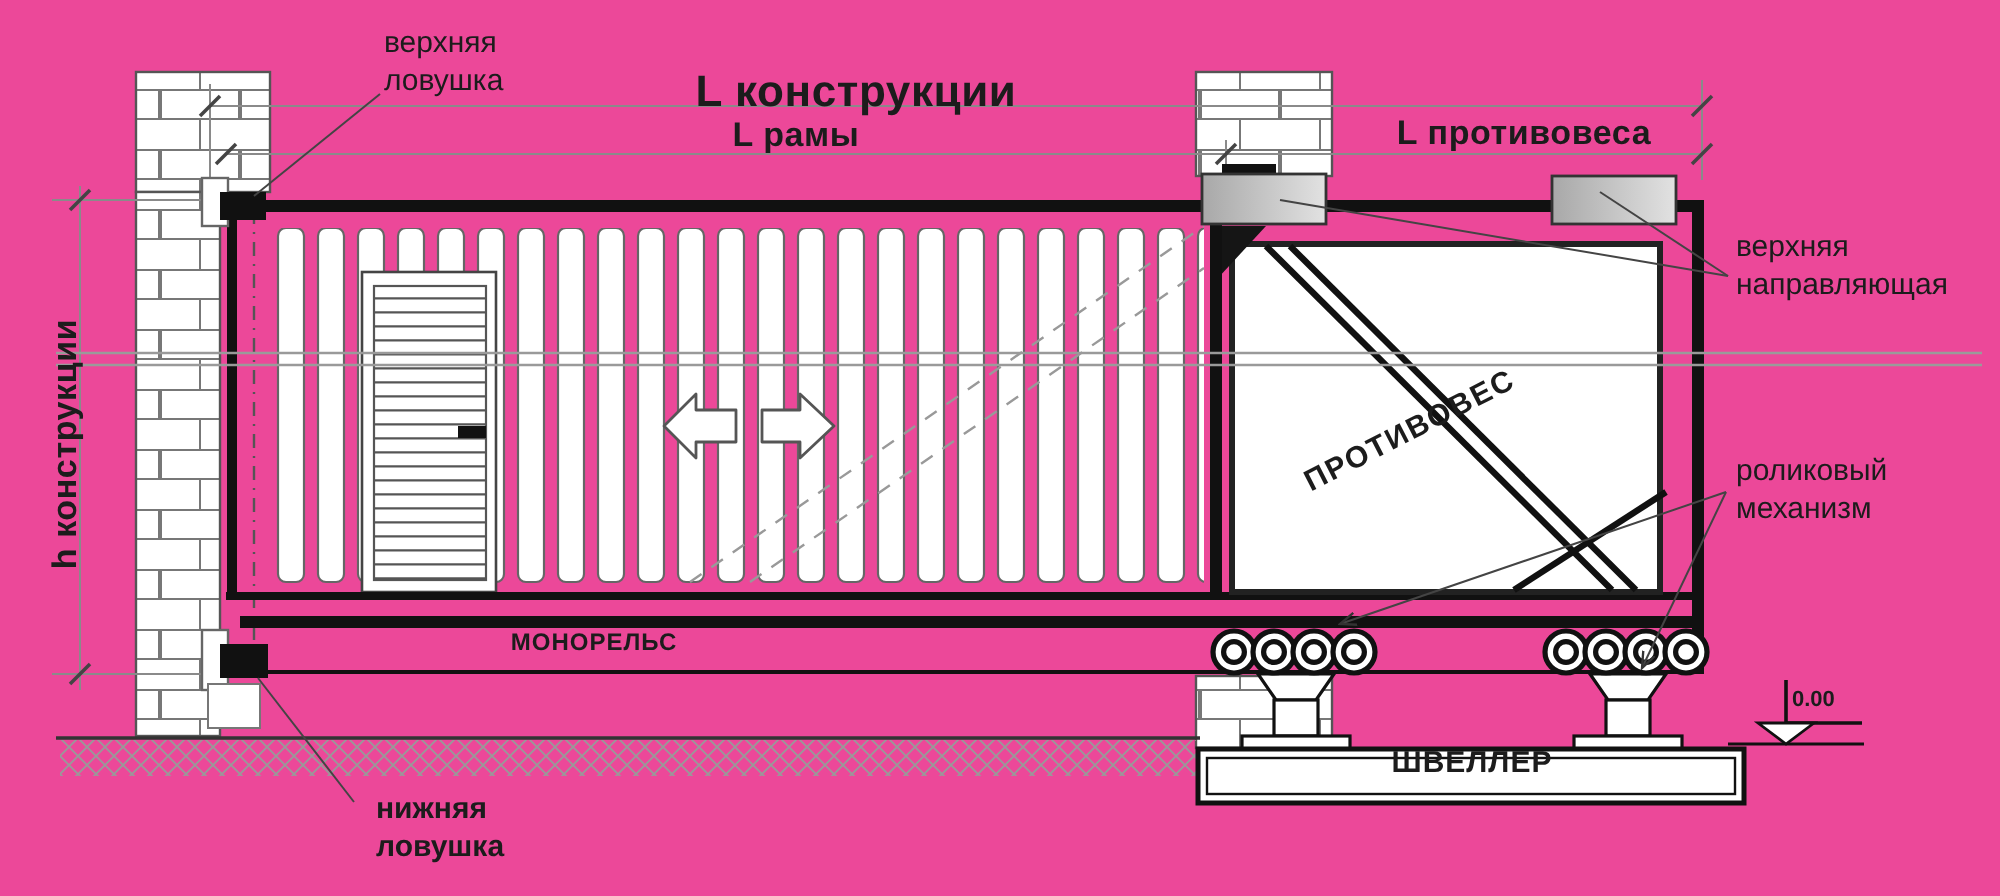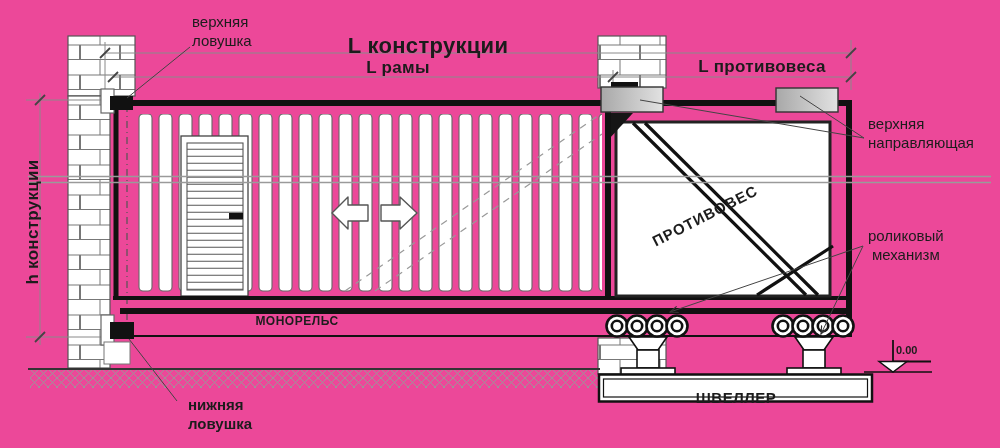--- a/index.html
+++ b/index.html
@@ -13,25 +13,25 @@
   .dim{font-size:17px;font-weight:700;letter-spacing:.3px;}
   .part{font-weight:700;}
   .ctr{text-align:center;}
   #lbl-total{left:328px;top:32px;width:200px;font-size:22px;}
   #lbl-frame{left:298px;top:57px;width:200px;}
   #lbl-cw-len{left:662px;top:56px;width:200px;}
   #lbl-height{left:-52px;top:211px;width:170px;height:22px;transform:rotate(-90deg);}
   #lbl-topcatch{left:192px;top:12px;}
   #lbl-botcatch{left:188px;top:395px;font-weight:bold;}
   #lbl-topguide{left:868px;top:114px;}
-  #lbl-roller{left:868px;top:226px;text-align:center;}
+  #lbl-roller{left:868px;top:226px;}
   #lbl-cw{left:605px;top:206px;width:200px;font-size:15px;letter-spacing:1px;transform:rotate(-27deg);}
   #lbl-mono{left:197px;top:314px;width:200px;font-size:12px;letter-spacing:.5px;}
   #lbl-clear{left:333px;top:343px;width:200px;font-size:16px;letter-spacing:.5px;}
-  #lbl-chan{left:636px;top:388px;width:200px;font-size:15px;letter-spacing:.5px;}
+  #lbl-chan{left:636px;top:372px;width:200px;font-size:15px;letter-spacing:.5px;}
   #lbl-elev{left:896px;top:343px;font-size:11px;}
 </style>
 </head>
 <body>
 
 <div id="canvas">
 
 <svg id="drawing" width="1000" height="448" viewBox="0 0 1000 448" xmlns="http://www.w3.org/2000/svg">
   <defs>
     <pattern id="brick" width="40" height="30" patternUnits="userSpaceOnUse">

